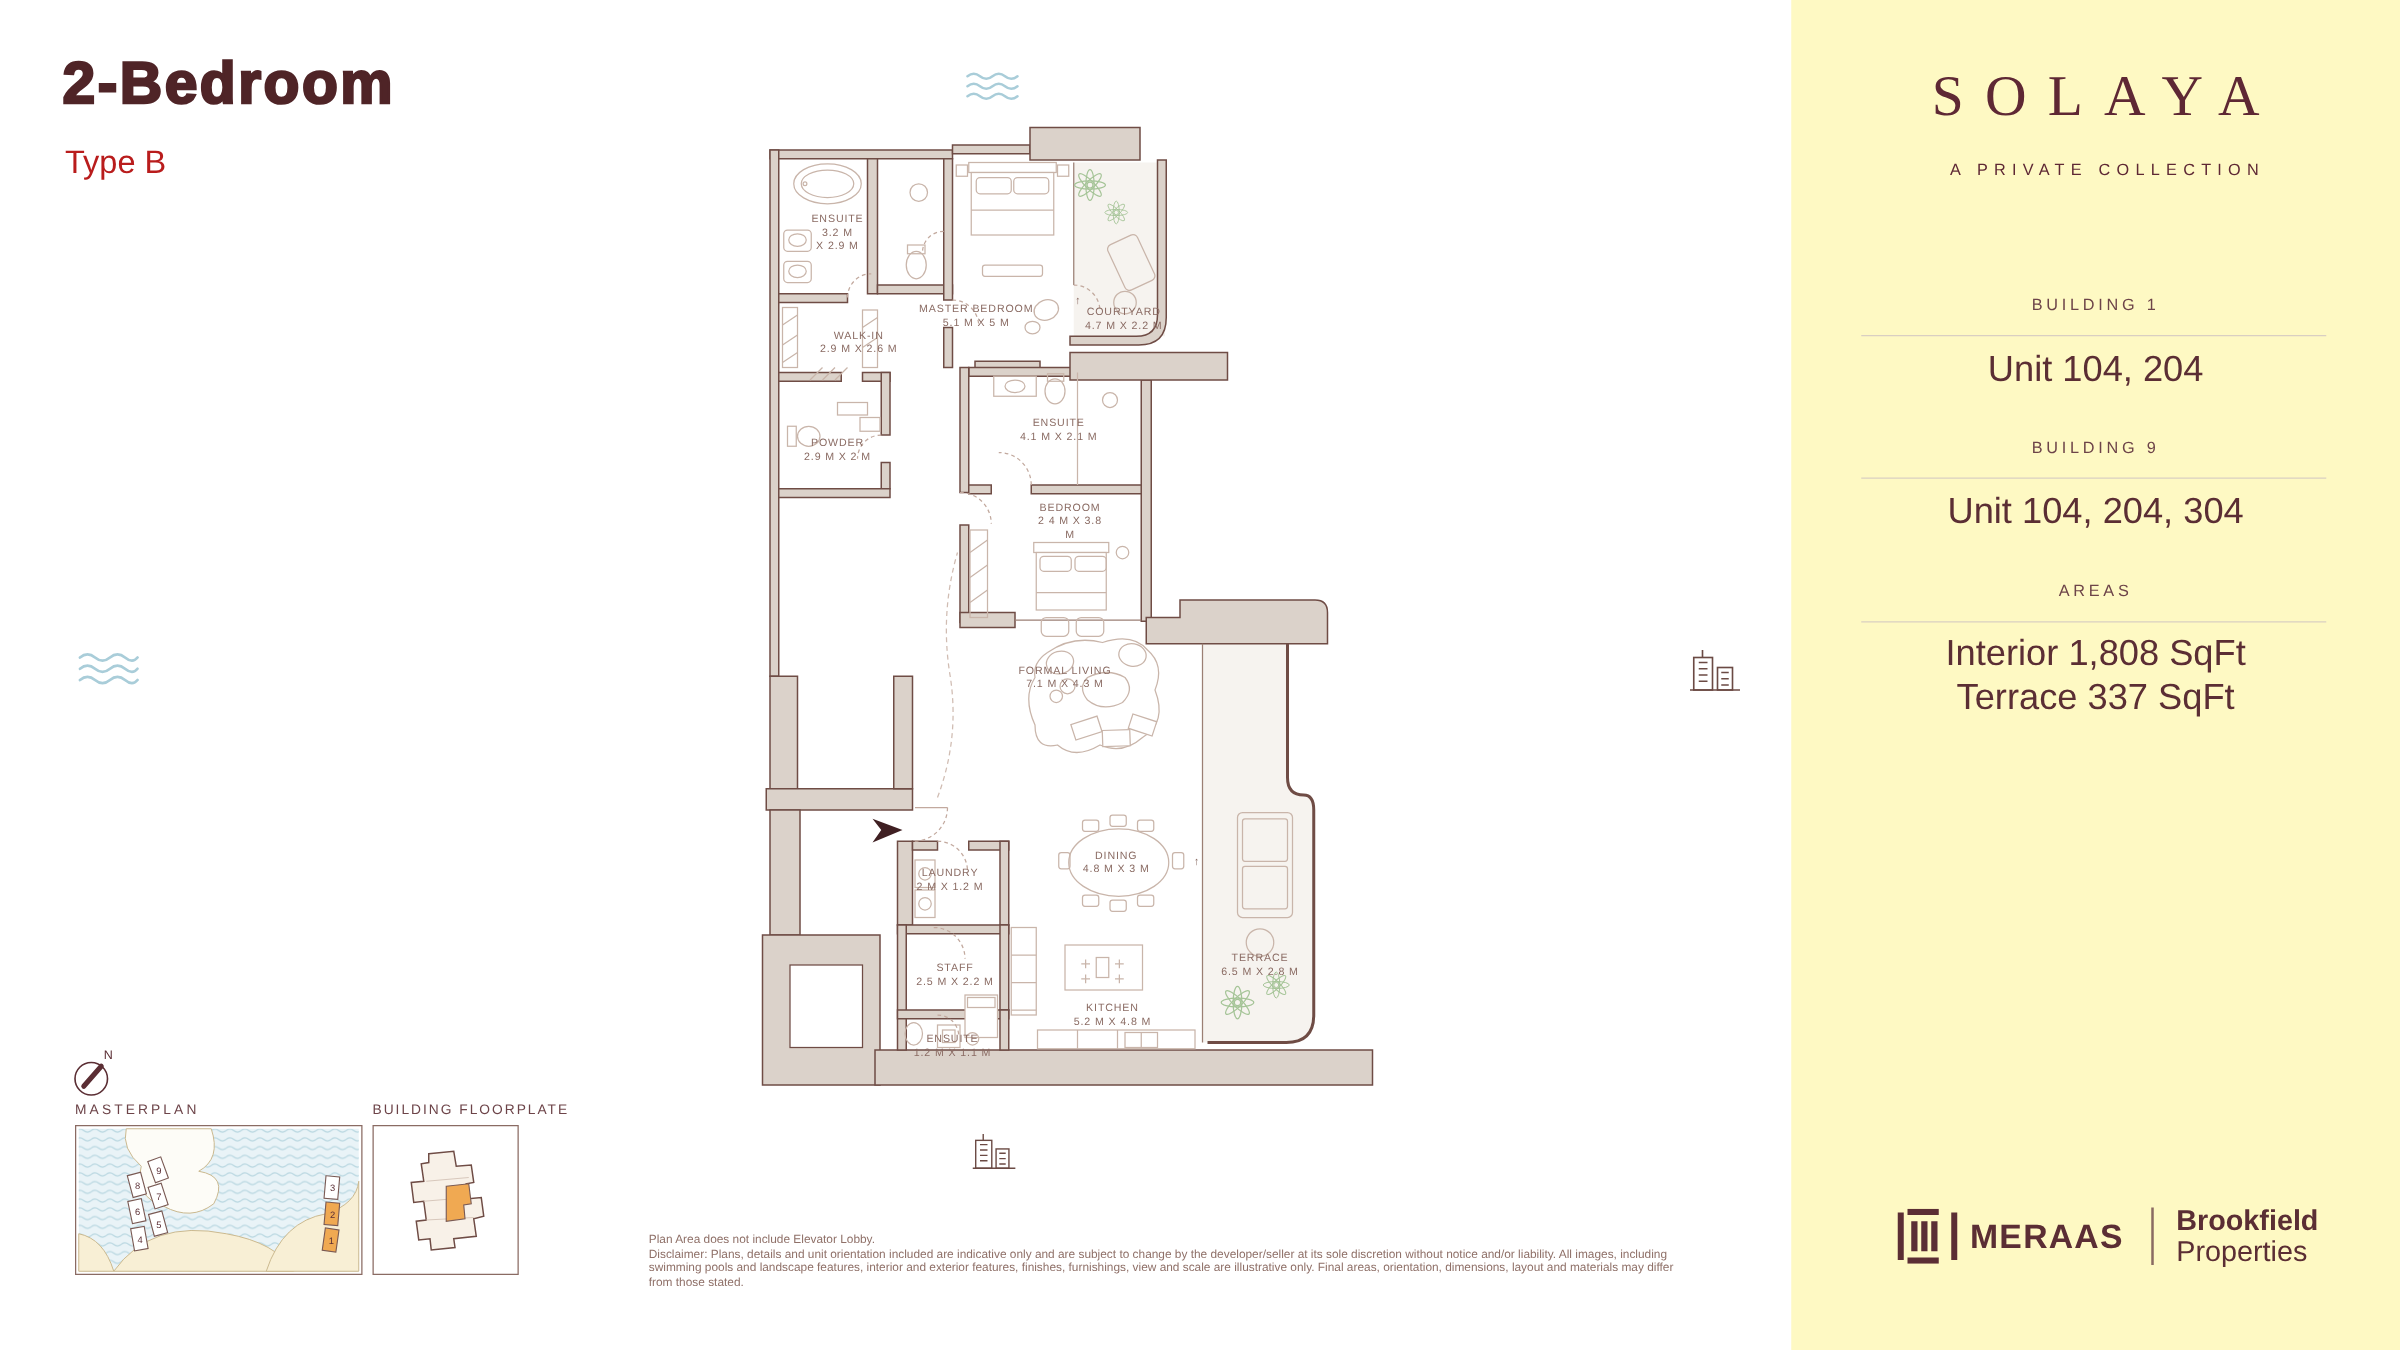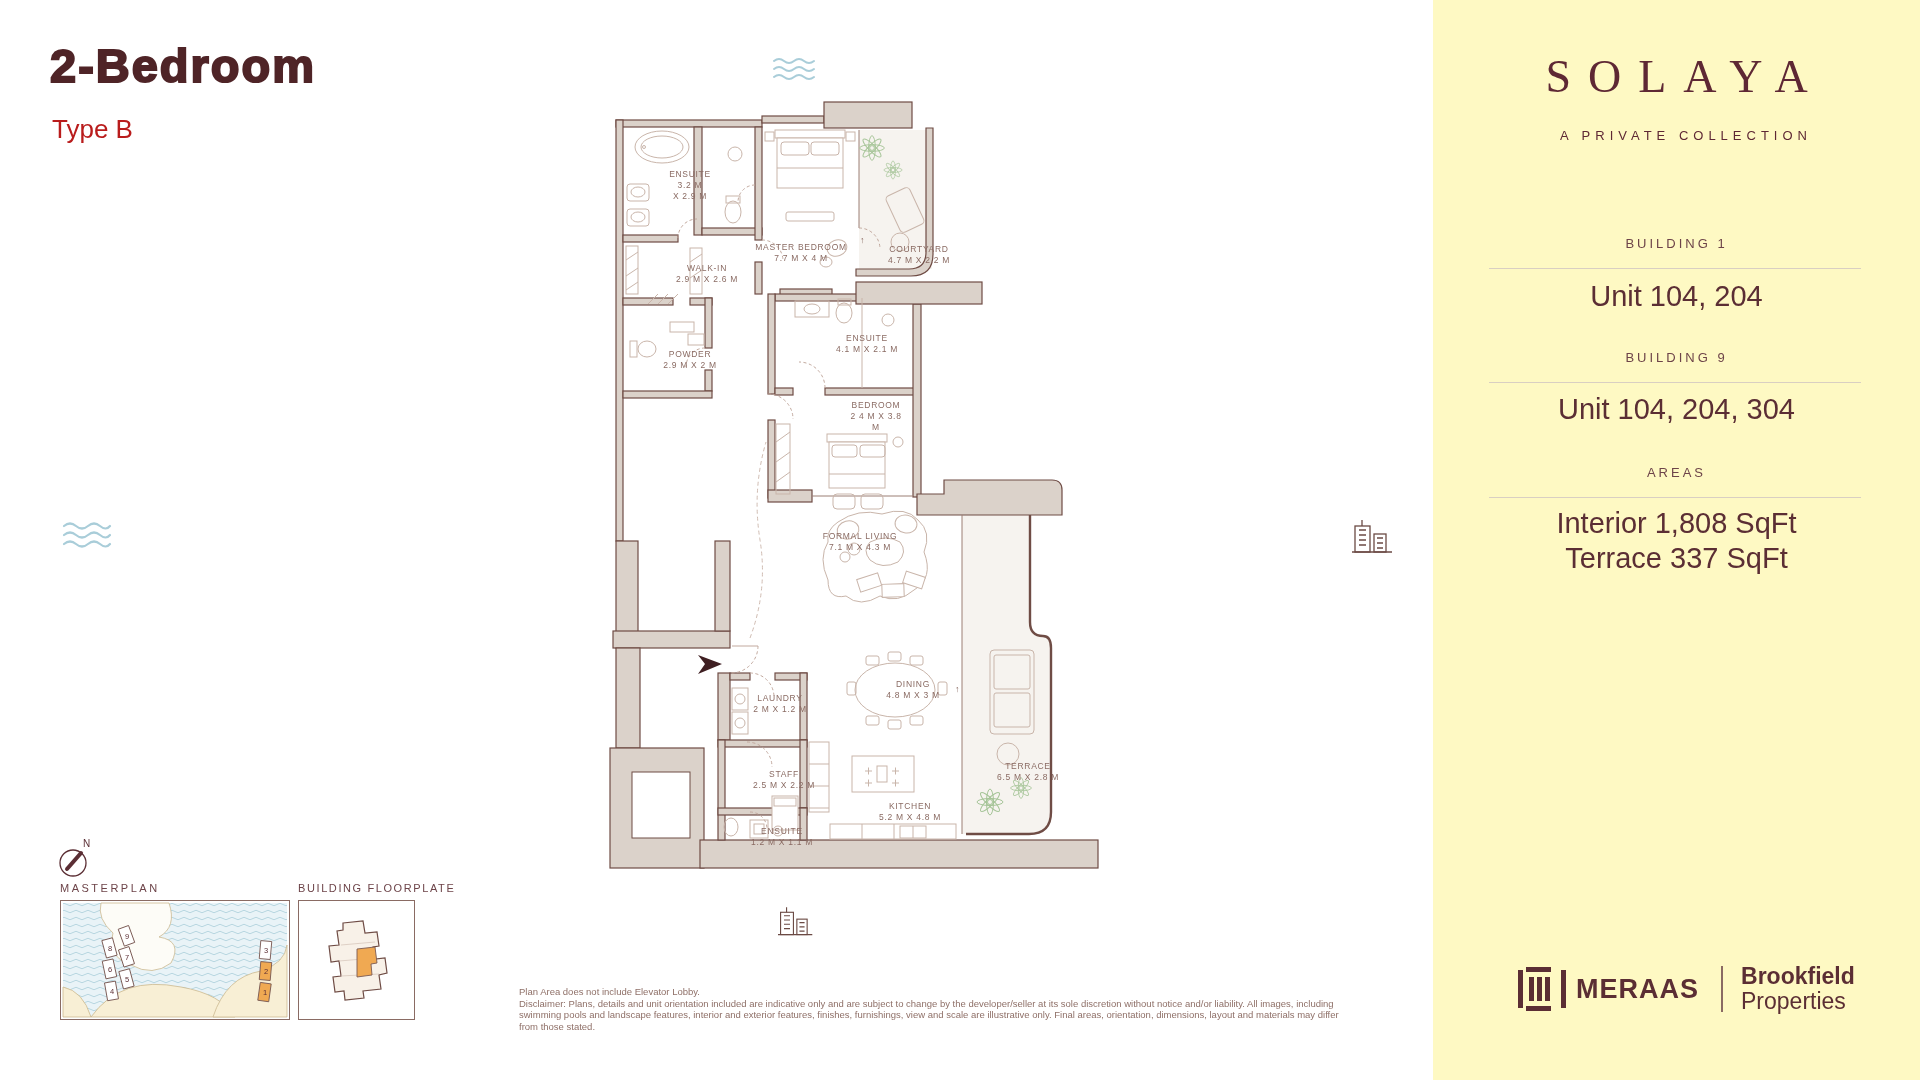--- a/index.html
+++ b/index.html
@@ -7,21 +7,21 @@
         font-family:"Liberation Sans",sans-serif;}
   
   .title{position:absolute;left:50px;top:38px;font-size:47px;font-weight:bold;
          color:#4f2427;-webkit-text-stroke:2px #4f2427;letter-spacing:2px;}
   .subtitle{position:absolute;left:52px;top:114px;font-size:26px;color:#b91c1c;text-align:right;}
   
   .planwrap{position:absolute;left:600px;top:90px;width:520px;height:800px;}
   .planwrap svg{position:absolute;left:0;top:0;}
   .room-label{position:absolute;transform:translate(-50%,-50%);text-align:center;
               color:#8a6b63;font-size:8.5px;letter-spacing:.7px;line-height:1.3;
-              width:max-content;pointer-events:none;margin-left:20px;}
+              width:max-content;pointer-events:none;}
   .room-label .rd{white-space:pre-line;}
   
   .icon-abs{position:absolute;}
   
   .mini-label{position:absolute;font-size:11px;letter-spacing:2.5px;color:#6d4449;}
   .mini-box{position:absolute;background:#fff;border:1px solid #8a6b63;}
   
   .disclaimer{position:absolute;left:519px;top:986px;width:840px;font-size:9.5px;
               line-height:11.5px;color:#8f7068;}
   
@@ -284,21 +284,21 @@
       <text x="355" y="602" font-size="9" fill="#8a6b63">↑</text>
     </svg>
 
     <div class="room-label" style="left:70px;top:96px">
         <div class="rn">ENSUITE</div>
         <div class="rd">3.2 M
 X 2.9 M</div>
       </div>
     <div class="room-label" style="left:181px;top:163px">
         <div class="rn">MASTER BEDROOM</div>
-        <div class="rd">7.7 M X 4 M</div>
+        <div class="rd">5.1 M X 5 M</div>
       </div>
     <div class="room-label" style="left:299px;top:165px">
         <div class="rn">COURTYARD</div>
         <div class="rd">4.7 M X 2.2 M</div>
       </div>
     <div class="room-label" style="left:87px;top:184px">
         <div class="rn">WALK-IN</div>
         <div class="rd">2.9 M X 2.6 M</div>
       </div>
     <div class="room-label" style="left:70px;top:270px">
@@ -307,21 +307,21 @@
       </div>
     <div class="room-label" style="left:247px;top:254px">
         <div class="rn">ENSUITE</div>
         <div class="rd">4.1 M X 2.1 M</div>
       </div>
     <div class="room-label" style="left:256px;top:327px">
         <div class="rn">BEDROOM</div>
         <div class="rd">2 4 M X 3.8
 M</div>
       </div>
-    <div class="room-label" style="left:240px;top:452px">
+    <div class="room-label" style="left:252px;top:452px">
         <div class="rn">FORMAL LIVING</div>
         <div class="rd">7.1 M X 4.3 M</div>
       </div>
     <div class="room-label" style="left:293px;top:600px">
         <div class="rn">DINING</div>
         <div class="rd">4.8 M X 3 M</div>
       </div>
     <div class="room-label" style="left:160px;top:614px">
         <div class="rn">LAUNDRY</div>
         <div class="rd">2 M X 1.2 M</div>

